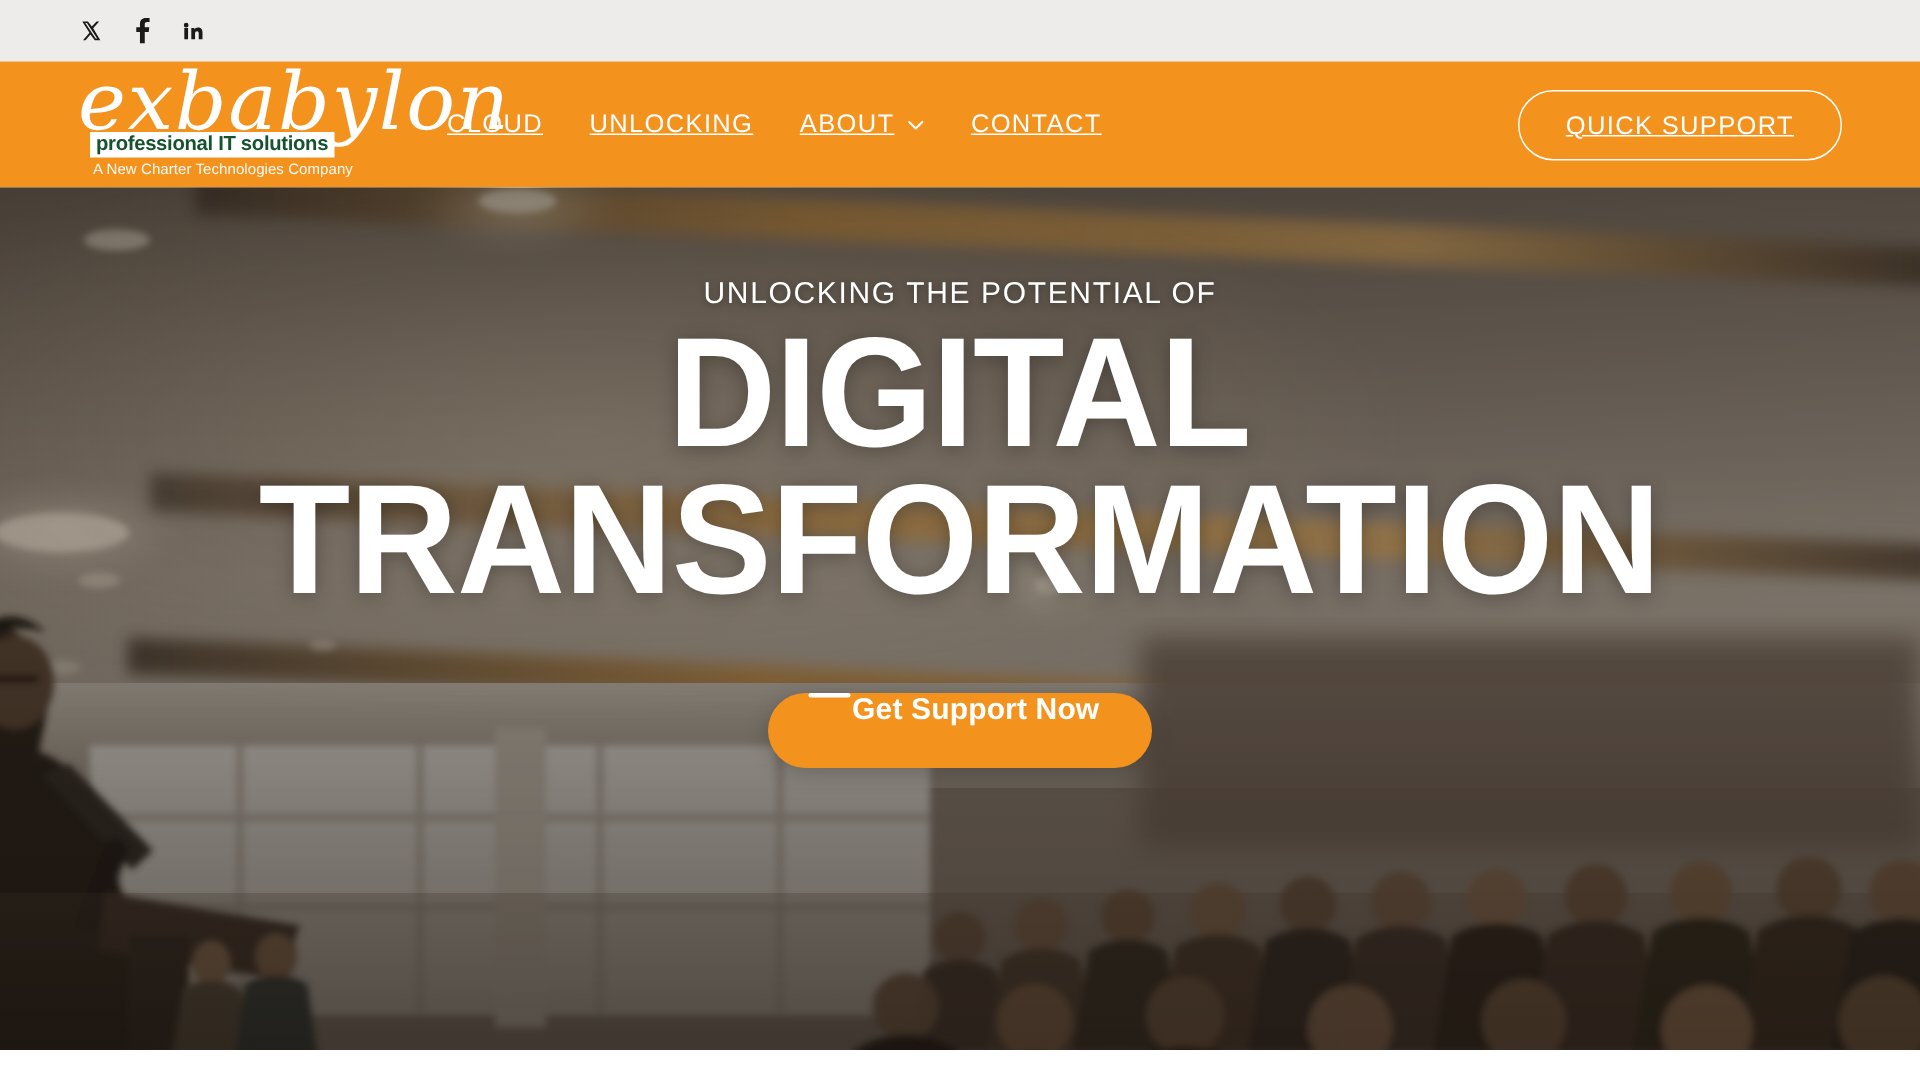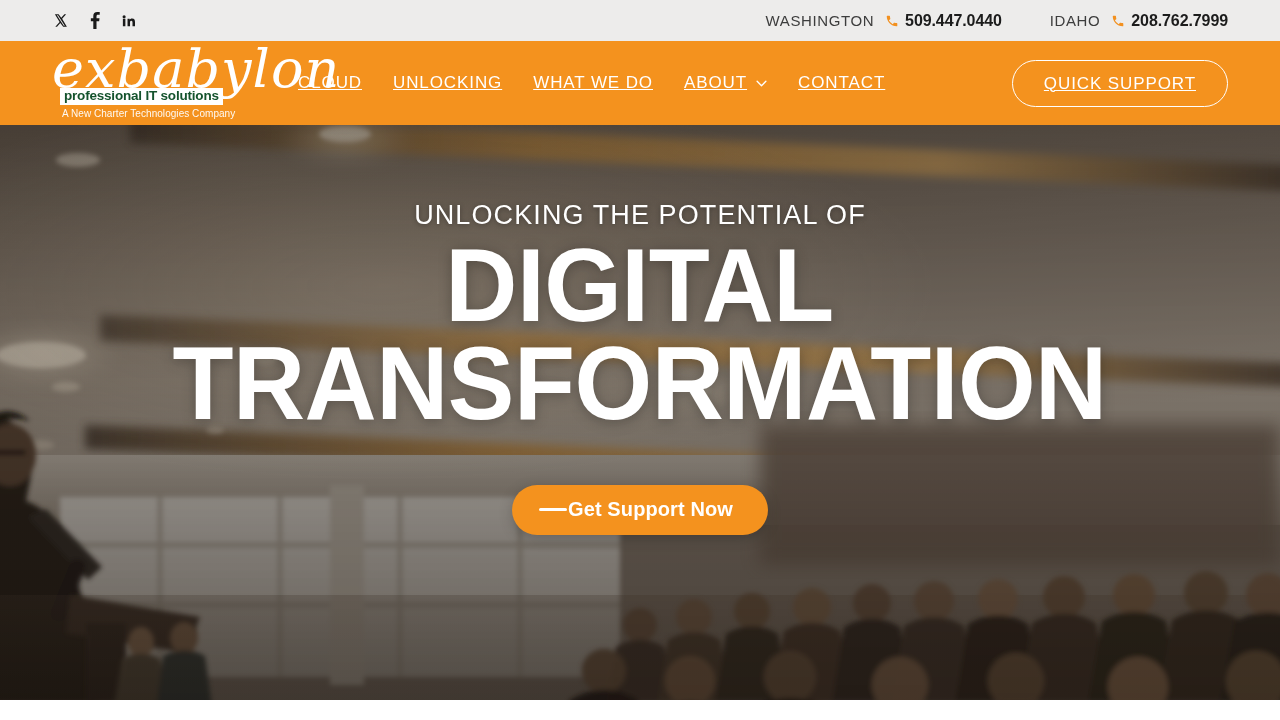--- a/index.html
+++ b/index.html
@@ -195,23 +195,23 @@
 
   .hero-content {
     position: absolute;
     inset: 0;
     display: flex;
     flex-direction: column;
     align-items: center;
     z-index: 5;
   }
   .eyebrow {
-    margin-top: 75px;
-    color: #ffffff;
-    font-size: 27px;
+    margin-top: 60px;
+    color: #ffffff;
+    font-size: 20px;
     letter-spacing: 1.1px;
     font-weight: 300;
     text-transform: uppercase;
     font-family: "Liberation Sans", sans-serif;
     text-shadow: 0 1px 5px rgba(0,0,0,0.35);
   }
   .headline {
     margin-top: 6px;
     color: #ffffff;
     font-family: "Liberation Sans Narrow", "Liberation Sans", sans-serif;
@@ -236,21 +236,20 @@
   }
 
   .cta {
     margin-top: 52px;
     background: #f4921e;
     border: none;
     border-radius: 34px;
     height: 50px;
     padding: 0 35px 0 27px;
     display: flex;
-    align-items: center;
     gap: 1px;
     cursor: pointer;
     box-shadow: 0 3px 14px rgba(0,0,0,0.22);
     font-family: "Liberation Sans", sans-serif;
   }
   .cta-dash {
     width: 28px;
     height: 3px;
     background: #ffffff;
     border-radius: 2px;
@@ -279,43 +278,20 @@
           <path d="M6.6 18V9.8h2.8l.4-3.2H6.6V4.5c0-.9.3-1.6 1.6-1.6H10V0H7.4C4.6 0 3.2 1.6 3.2 4.2v2.4H.6v3.2h2.6V18h3.4Z"></path>
         </svg>
     </a>
     <a class="social-icon" href="#" aria-label="LinkedIn">
       <svg width="15" height="15" viewBox="0 0 24 24" fill="currentColor">
           <path d="M4.98 3.5a2.5 2.5 0 1 1 0 5 2.5 2.5 0 0 1 0-5ZM3 9h4v12H3V9Zm7 0h3.8v1.7h.05c.53-1 1.83-2.05 3.77-2.05 4.03 0 4.78 2.65 4.78 6.1V21h-4v-5.5c0-1.3-.03-3-1.83-3-1.83 0-2.12 1.43-2.12 2.9V21h-4V9Z"></path>
         </svg>
     </a>
   </div>
 
-  <div class="contact-group">
-
-    <div class="contact-block">
-      <span class="region-label">WASHINGTON</span>
-      <span class="phone-icon">
-        <svg width="14" height="14" viewBox="0 0 24 24" fill="currentColor">
-            <path d="M6.6 10.8a15.1 15.1 0 0 0 6.6 6.6l2.2-2.2c.3-.3.7-.4 1-.2 1.2.4 2.4.6 3.7.6.6 0 1 .5 1 1V20c0 .6-.4 1-1 1C10.6 21 3 13.4 3 4c0-.6.5-1 1-1h3.5c.6 0 1 .4 1 1 0 1.3.2 2.6.6 3.7.1.4 0 .8-.2 1.1l-2.3 2Z"></path>
-          </svg>
-      </span>
-      <span class="phone-num">509.447.0440</span>
-    </div>
-
-    <div class="contact-block">
-      <span class="region-label">IDAHO</span>
-      <span class="phone-icon">
-        <svg width="14" height="14" viewBox="0 0 24 24" fill="currentColor">
-            <path d="M6.6 10.8a15.1 15.1 0 0 0 6.6 6.6l2.2-2.2c.3-.3.7-.4 1-.2 1.2.4 2.4.6 3.7.6.6 0 1 .5 1 1V20c0 .6-.4 1-1 1C10.6 21 3 13.4 3 4c0-.6.5-1 1-1h3.5c.6 0 1 .4 1 1 0 1.3.2 2.6.6 3.7.1.4 0 .8-.2 1.1l-2.3 2Z"></path>
-          </svg>
-      </span>
-      <span class="phone-num">208.762.7999</span>
-    </div>
-
-  </div>
 </div>
 
 <div class="mainnav">
 
   <a class="logo" href="#">
     <span class="logo-script">exbabylon</span>
     <span class="logo-tag">professional IT solutions</span>
     <span class="logo-sub">A New Charter Technologies Company</span>
   </a>
 
@@ -323,23 +299,20 @@
 
     <a class="navitem" href="#">
       <span>CLOUD</span>
     </a>
 
     <a class="navitem" href="#">
       <span>UNLOCKING</span>
     </a>
 
 
-    <a class="navitem" href="#">
-      <span>WHAT WE DO</span>
-    </a>
 
     <a class="navitem" href="#">
       <span>ABOUT</span>
       <span class="chev">
         <svg width="11" height="7" viewBox="0 0 12 8" fill="none">
             <path d="M1 1.5 6 6.5l5-5" stroke="#ffffff" stroke-width="1.6" stroke-linecap="round" stroke-linejoin="round"></path>
           </svg>
       </span>
     </a>
 

